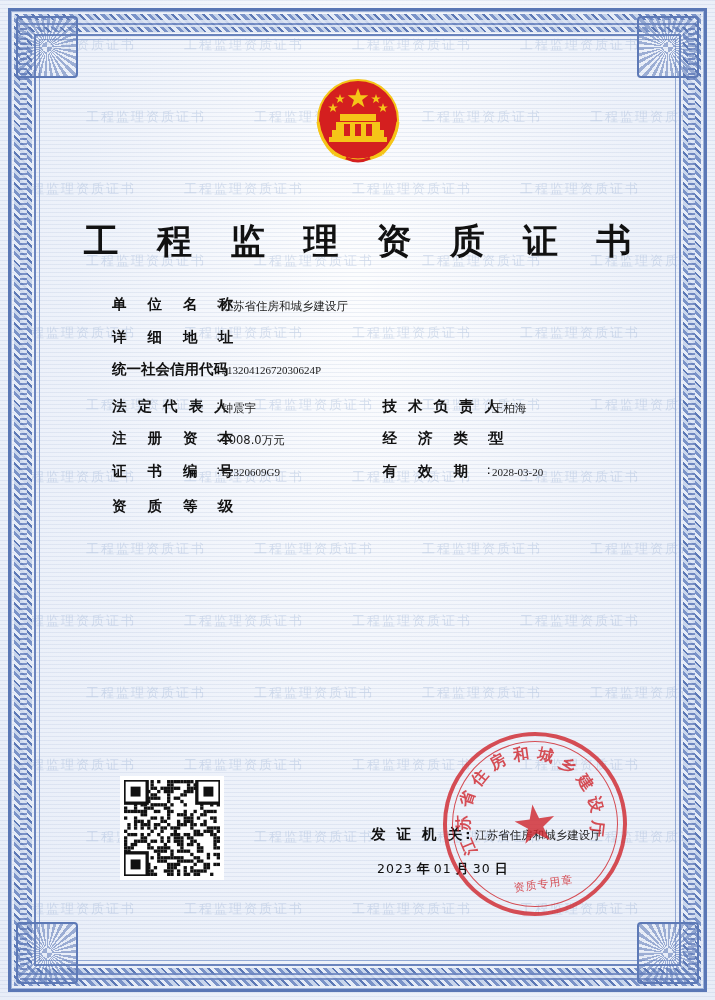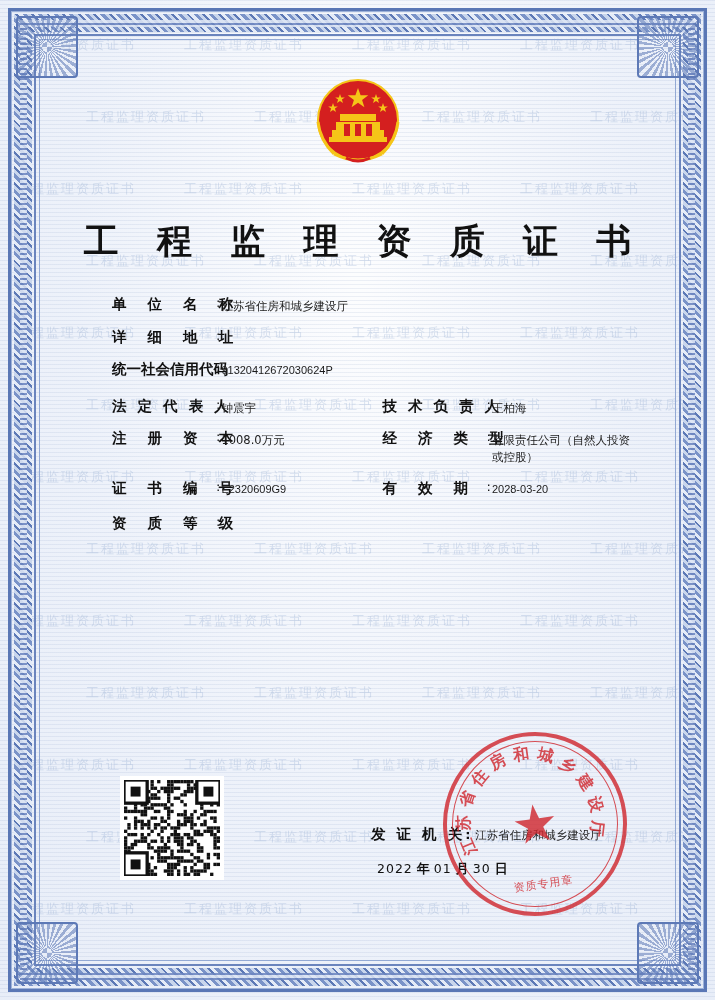--- a/index.html
+++ b/index.html
@@ -183,21 +183,21 @@
     flex: none;
   }
   .val {
     font-size: 11.5px;
     color: #1b1b1b;
     line-height: 1.45;
     padding-top: 3px;
     font-family: "DejaVu Sans", "Liberation Sans", sans-serif;
     word-break: break-all;
   }
-  .val.mono { font-family: Liberation Sans, sans-serif; font-size: 11px; }
+  .val.mono { font-family: Liberation Serif, serif; font-size: 11px; }
   .val.narrow { max-width: 150px; }
   .grade-line { display: block; }
 
   
   .qr {
     position: absolute;
     left: 120px;
     bottom: 120px;
     width: 104px;
     height: 104px;
@@ -433,21 +433,20 @@
 
     <div class="row two-col">
       <span class="cell">
         <span class="lbl w4">注 册 资 本</span>
         <span class="colon">:</span>
         <span class="val">1008.0万元</span>
       </span>
       <span class="cell right">
         <span class="lbl w4">经 济 类 型</span>
         <span class="colon">:</span>
-        <span class="val narrow">有限责任公司（自然人投资或控股）</span>
       </span>
     </div>
 
     <div class="row two-col">
       <span class="cell">
         <span class="lbl w4">证 书 编 号</span>
         <span class="colon">:</span>
         <span class="val mono">E2320609G9</span>
       </span>
       <span class="cell right">
@@ -789,21 +788,21 @@
         </svg></div>
   </div>
 
   <div class="issuer">
     <div class="issuer-row">
       <span class="ilbl">发 证 机 关</span>
       <span class="colon">:</span>
       <span class="ival">江苏省住房和城乡建设厅</span>
     </div>
     <div class="date-row">
-      <span class="dnum">2022</span>
+      <span class="dnum">2023</span>
       <span class="dch">年</span>
       <span class="dnum">01</span>
       <span class="dch">月</span>
       <span class="dnum">30</span>
       <span class="dch">日</span>
     </div>
   </div>
 
   <div class="seal">
     <div class="inner-ring"></div>

